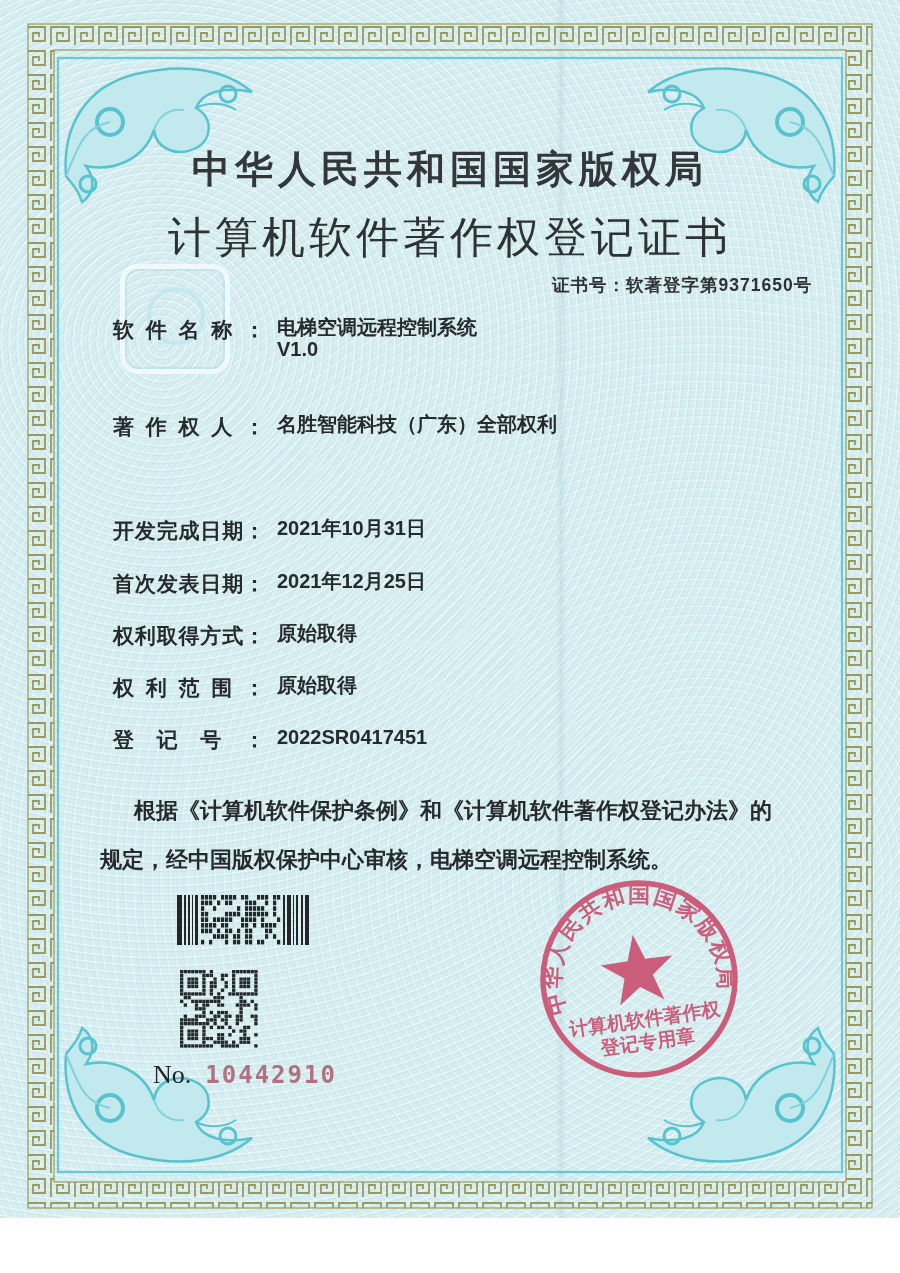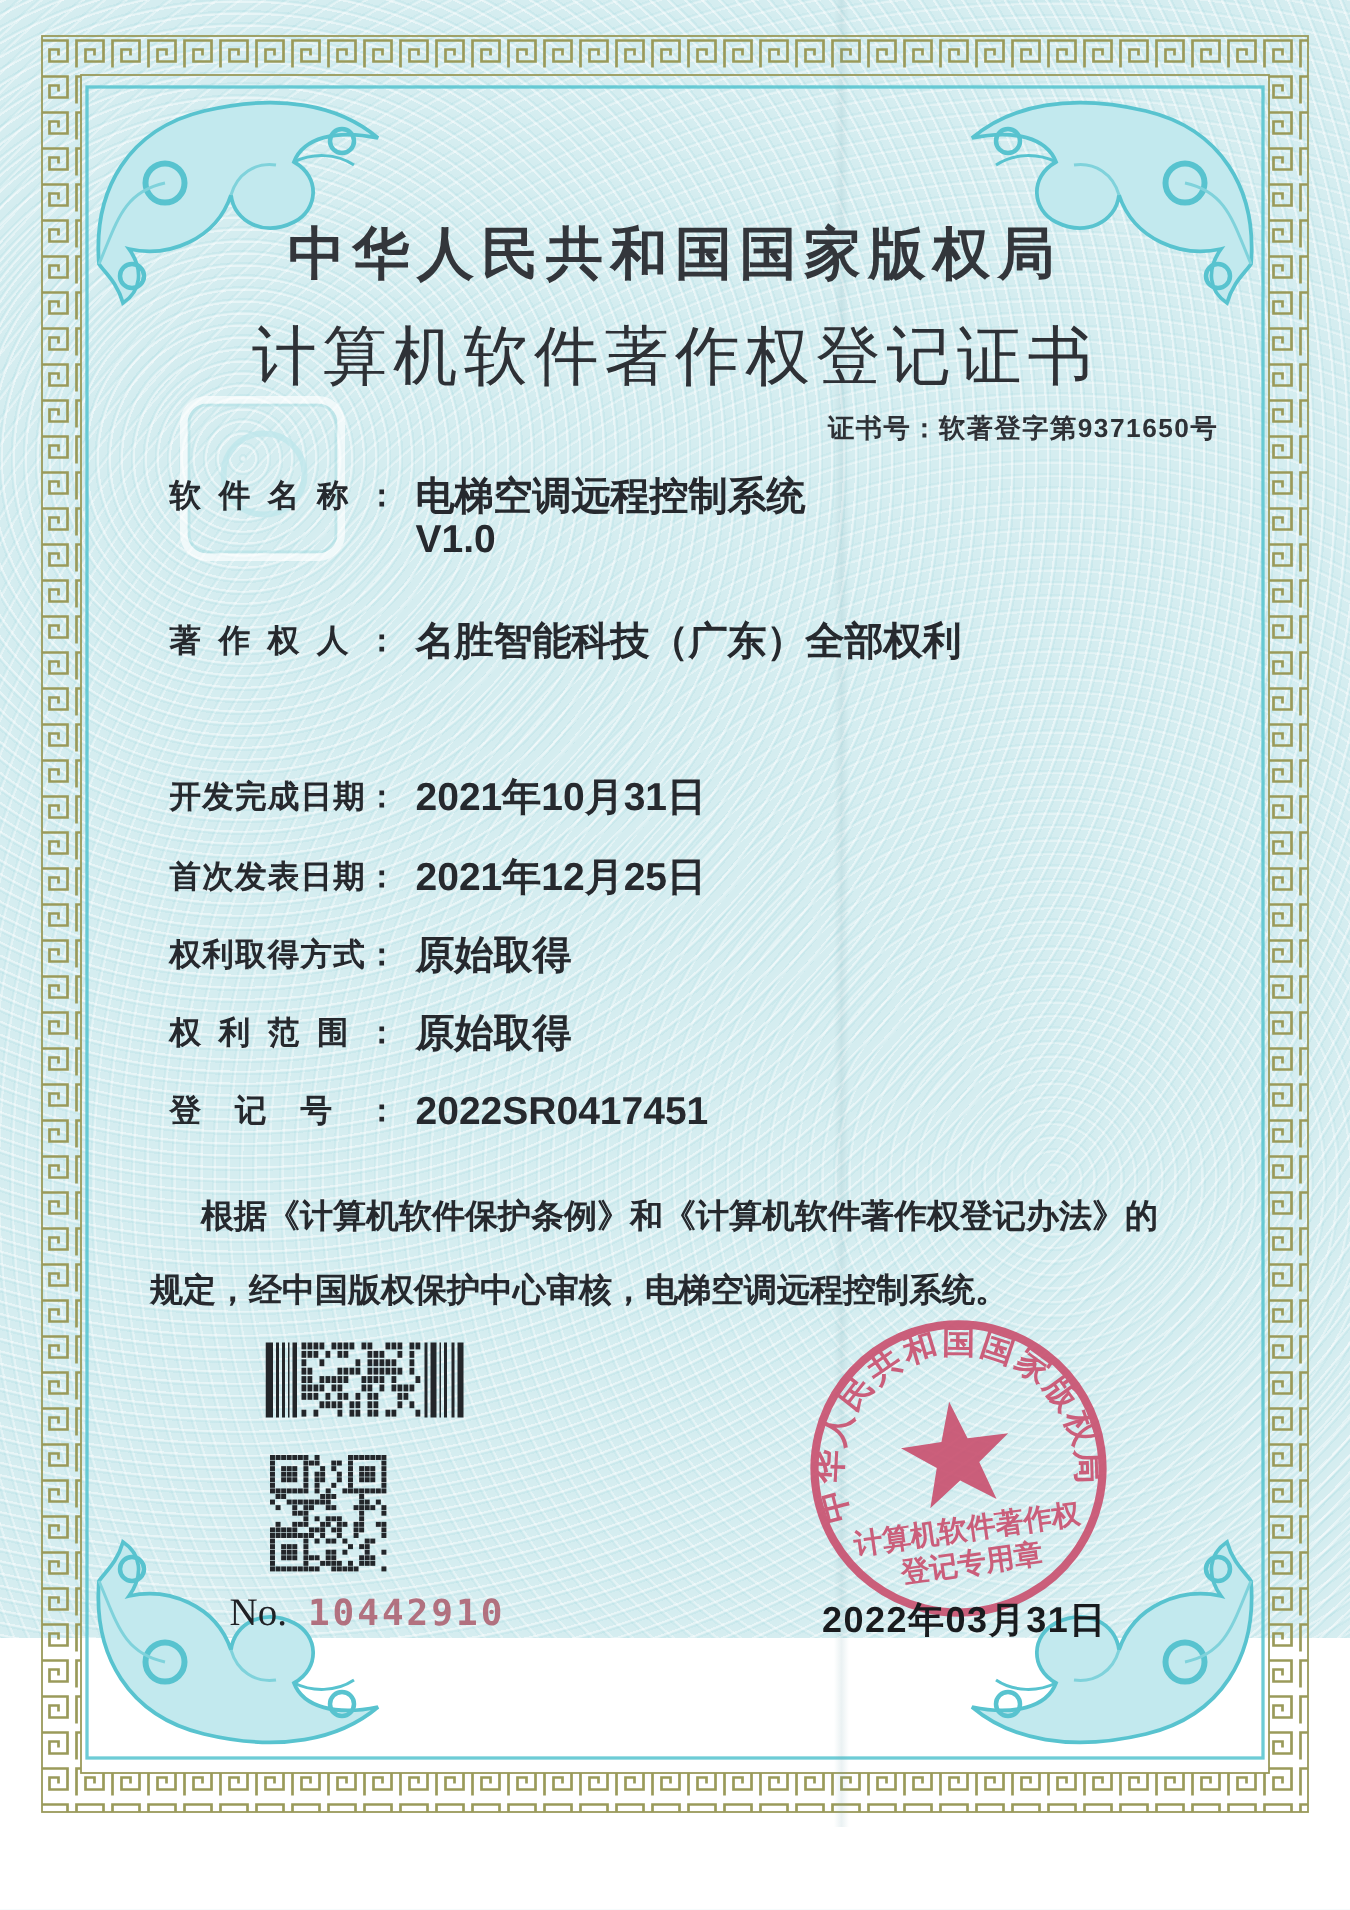--- a/index.html
+++ b/index.html
@@ -1,18 +1,18 @@
 <!DOCTYPE html>
 <html><head>
 <meta charset="utf-8">
 <style>
   html,body{margin:0;padding:0;background:#ffffff;}
   body{width:900px;height:1273px;position:relative;overflow:hidden;
        font-family:"Liberation Sans","DejaVu Sans",sans-serif;}
-  .cert{position:absolute;left:0;top:0;width:900px;height:1092px;
+  .cert{position:absolute;left:0;top:0;width:900px;height:1218px;
     background-color:#d5edf0;
     background-image:
       repeating-radial-gradient(circle at 18% 28%, rgba(255,255,255,0.45) 0 1px, rgba(110,195,205,0.10) 2px 3px, transparent 3px 8px),
       repeating-radial-gradient(circle at 78% 72%, rgba(255,255,255,0.35) 0 1px, rgba(110,195,205,0.08) 2px 3px, transparent 3px 9px);}
   .frame-svg{position:absolute;left:0;top:0;width:900px;height:1218px;}
   .crease{position:absolute;top:0;left:556px;width:10px;height:1218px;
     background:linear-gradient(90deg,transparent,rgba(110,160,170,0.14),transparent);}
   .watermark{position:absolute;left:120px;top:264px;width:100px;height:100px;
     border:5px solid rgba(255,255,255,0.65);border-radius:18px;
     box-shadow:inset 0 0 0 2px rgba(150,215,222,0.35);}
@@ -22,21 +22,21 @@
     font-size:38px;font-weight:700;letter-spacing:5px;color:#33363b;}
   .t-title{position:absolute;left:0;top:209px;width:900px;text-align:center;
     font-size:43px;font-weight:400;letter-spacing:4px;color:#2e3136;
     font-family:"Liberation Serif","DejaVu Serif",serif;}
   .cert-no{position:absolute;left:552px;top:273px;font-size:17.5px;font-weight:700;
     color:#2e3136;letter-spacing:1px;white-space:nowrap;}
   .cert-no .v{margin-left:0;}
   .row{position:absolute;left:113px;display:flex;color:#26292e;font-weight:700;}
   .f-label{width:152px;display:inline-flex;justify-content:space-between;
     font-size:21px;flex-shrink:0;}
-  .f-value{margin-left:12px;font-size:26px;white-space:nowrap;line-height:1.1;}
+  .f-value{margin-left:12px;font-size:20px;white-space:nowrap;line-height:1.1;}
   .f-value .line2{}
   .statement{position:absolute;left:100px;top:786px;width:716px;color:#26292e;
     font-size:22px;font-weight:700;line-height:49px;}
   .statement .l1{text-indent:34px;}
   .barcode{position:absolute;left:177px;top:893px;}
   .qrcode{position:absolute;left:180px;top:970px;}
   .serial{position:absolute;left:153px;top:1060px;white-space:nowrap;}
   .serial .no{font-family:"Liberation Serif","DejaVu Serif",serif;
     font-size:26px;color:#1f2125;}
   .serial .num{font-family:"DejaVu Sans Mono","Liberation Mono",monospace;
@@ -535,15 +535,14 @@
       <polygon points="111,66 119.8,91.9 147.1,92.3 125.3,108.6 133.3,134.7 111,119 88.7,134.7 96.7,108.6 74.9,92.3 102.2,91.9" fill="#c94f6e"></polygon>
       <path id="sealArc" d="M 36,138 A 79,79 0 1 1 186,138" fill="none"></path>
       <text font-size="22" font-weight="bold" fill="#c94f6e" letter-spacing="2" font-family="Liberation Sans, sans-serif">
         <textPath href="#sealArc" startOffset="4" textLength="290" lengthAdjust="spacingAndGlyphs">中华人民共和国国家版权局</textPath>
       </text>
       <text x="111" y="158" text-anchor="middle" font-size="19" font-weight="bold" fill="#c94f6e" font-family="Liberation Sans, sans-serif">计算机软件著作权</text>
       <text x="111" y="181" text-anchor="middle" font-size="19" font-weight="bold" fill="#c94f6e" font-family="Liberation Sans, sans-serif">登记专用章</text>
     </g>
   </svg>
 
-  <div class="issue-date">2022年03月31日</div>
 
 </div>
 
 </body></html>

